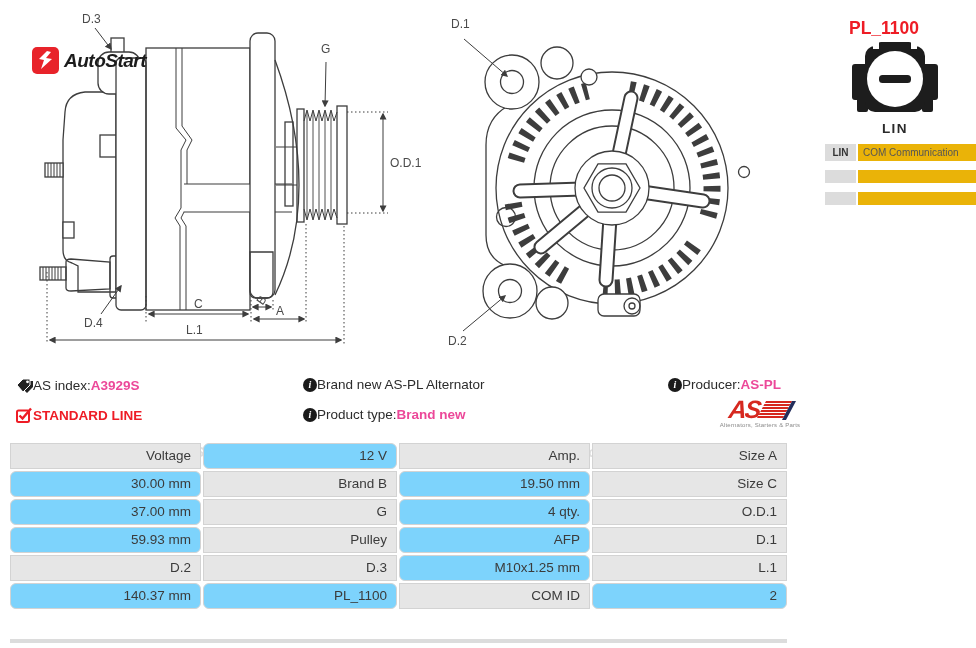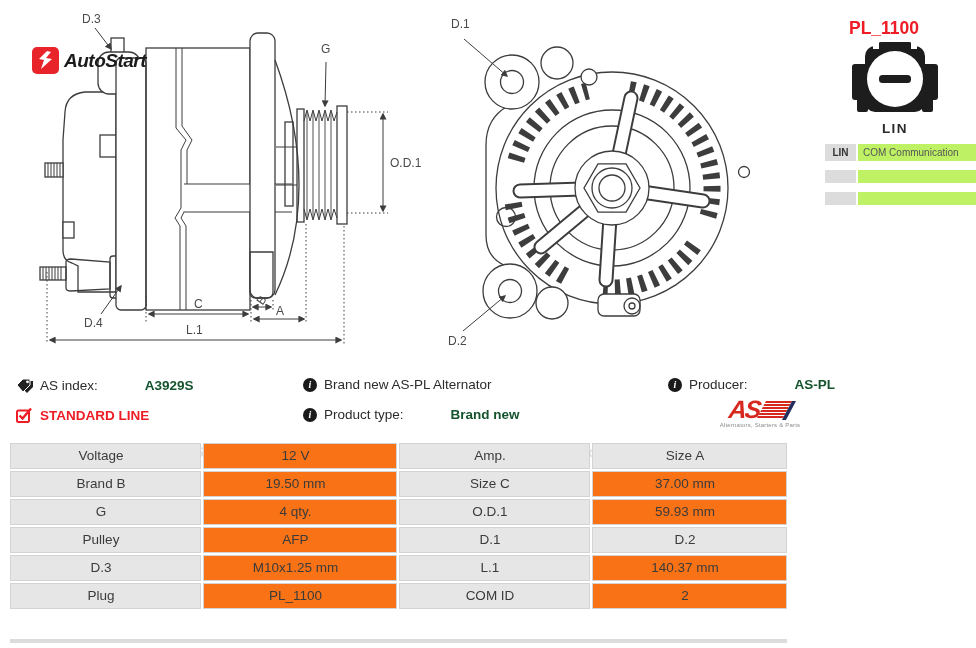--- a/index.html
+++ b/index.html
@@ -18,49 +18,49 @@
   .wm-faint { color:#c6c6c6; opacity:.55; font-style:italic; font-weight:bold; font-size:14px;
               white-space:nowrap; overflow:hidden; pointer-events:none; }
   .streak { background:rgba(255,255,255,.62); pointer-events:none; }
 
   
   .plug-code { color:#ee1c25; font-weight:bold; font-size:17.5px; }
   .plug-pin-label { font-weight:bold; font-size:13.5px; letter-spacing:1.5px; color:#2a2a2a; text-align:center; }
   .mini-table { width:151px; font-size:10px; }
   .mini-row { display:flex; gap:2px; margin-bottom:9px; }
   .mini-key { width:31px; background:#dcdcdc; color:#333; font-weight:bold; text-align:center; }
-  .mini-val { flex:1; background:#bef264; color:#555; padding-left:5px; }
+  .mini-val { flex:1; background:#eab308; color:#555; padding-left:5px; }
   .mini-row.r0 .mini-key, .mini-row.r0 .mini-val { height:17px; line-height:17px; }
   .mini-row.rE .mini-key, .mini-row.rE .mini-val { height:13px; }
 
   
-  .info-item { display:flex; align-items:center; gap:7px; font-size:13.5px; color:#2c2c2c; white-space:nowrap; }
-  .info-item b { color:#14532d;margin-left:40px; }
+  .info-item { display:flex; align-items:center; font-size:13.5px; color:#2c2c2c; white-space:nowrap; }
+  .info-item b { color:#ec4899; }
   .i-icon { width:14px; height:14px; background:#1a1a1a; border-radius:50%; color:#fff;
             font-family:"Liberation Serif", serif; font-style:italic; font-weight:bold;
             font-size:10px; line-height:14px; text-align:center; flex:0 0 auto; }
   .badge-red { color:#ee1c25; font-weight:bold; }
 
   
   .aspl { width:110px; text-align:center; }
   .aspl .mark { display:flex; align-items:flex-end; justify-content:center; height:24px; }
   .aspl .as-txt { color:#d6281f; font-style:italic; font-weight:bold; font-size:25px; line-height:22px;
                   letter-spacing:-2px; transform:skewX(-6deg); }
   .aspl .stripes { width:30px; height:19px; margin-left:2px; transform:skewX(-28deg);
                    background:repeating-linear-gradient(to bottom,#d6281f 0 1.8px,#fff 1.8px 3.1px);
                    border-right:4px solid #232e5c; }
   .aspl .tagline { font-size:6px; color:#8a8a8a; margin-top:2px; letter-spacing:.2px; }
 
   
   .spec-table { left:10px; top:443px; width:777px; display:grid;
                 grid-template-columns:191px 194px 191px 195px; gap:2px; }
   .spec-table .cell { height:26px; line-height:24px; border:1px solid #d3d3d3;
-                      font-size:13.5px; color:#3b3b3b; text-align:center; padding-right:9px; }
+                      font-size:13.5px; color:#3b3b3b; text-align:right; padding-right:9px; }
   .spec-table .label { background:#e6e6e6; }
-  .spec-table .value { background:#f97316; }
+  .spec-table .value { background:#7dd3fc;border-radius:6px; }
   .table-footer { left:10px; top:639px; width:777px; height:4px; background:#dcdcdc; }
 </style>
 </head>
 <body>
 
 <svg class="abs" style="left:0;top:0" width="976" height="360" viewBox="0 0 976 360" fill="none" stroke="#3d3d3d" stroke-width="1.3">
   <defs>
     <marker id="ar" viewBox="0 0 10 10" refX="8" refY="5" markerWidth="7" markerHeight="7" orient="auto-start-reverse">
       <path d="M0,0 L10,5 L0,10 z" fill="#3d3d3d" stroke="none"></path>
     </marker>
@@ -280,34 +280,34 @@
     <span class="stripes"></span>
   </div>
   <div class="tagline">Alternators, Starters &amp; Parts</div>
 </div>
 
 <div class="abs spec-table">
     <div class="cell label">Voltage</div>
     <div class="cell value">12 V</div>
     <div class="cell label">Amp.</div>
     <div class="cell label">Size A</div>
+    <div class="cell value">30.00 mm</div>
     <div class="cell label">Brand B</div>
     <div class="cell value">19.50 mm</div>
     <div class="cell label">Size C</div>
     <div class="cell value">37.00 mm</div>
     <div class="cell label">G</div>
     <div class="cell value">4 qty.</div>
     <div class="cell label">O.D.1</div>
     <div class="cell value">59.93 mm</div>
     <div class="cell label">Pulley</div>
     <div class="cell value">AFP</div>
     <div class="cell label">D.1</div>
     <div class="cell label">D.2</div>
     <div class="cell label">D.3</div>
     <div class="cell value">M10x1.25 mm</div>
     <div class="cell label">L.1</div>
     <div class="cell value">140.37 mm</div>
-    <div class="cell label">Plug</div>
     <div class="cell value">PL_1100</div>
     <div class="cell label">COM ID</div>
     <div class="cell value">2</div>
   </div>
 <div class="abs table-footer"></div>
 
 </body></html>

